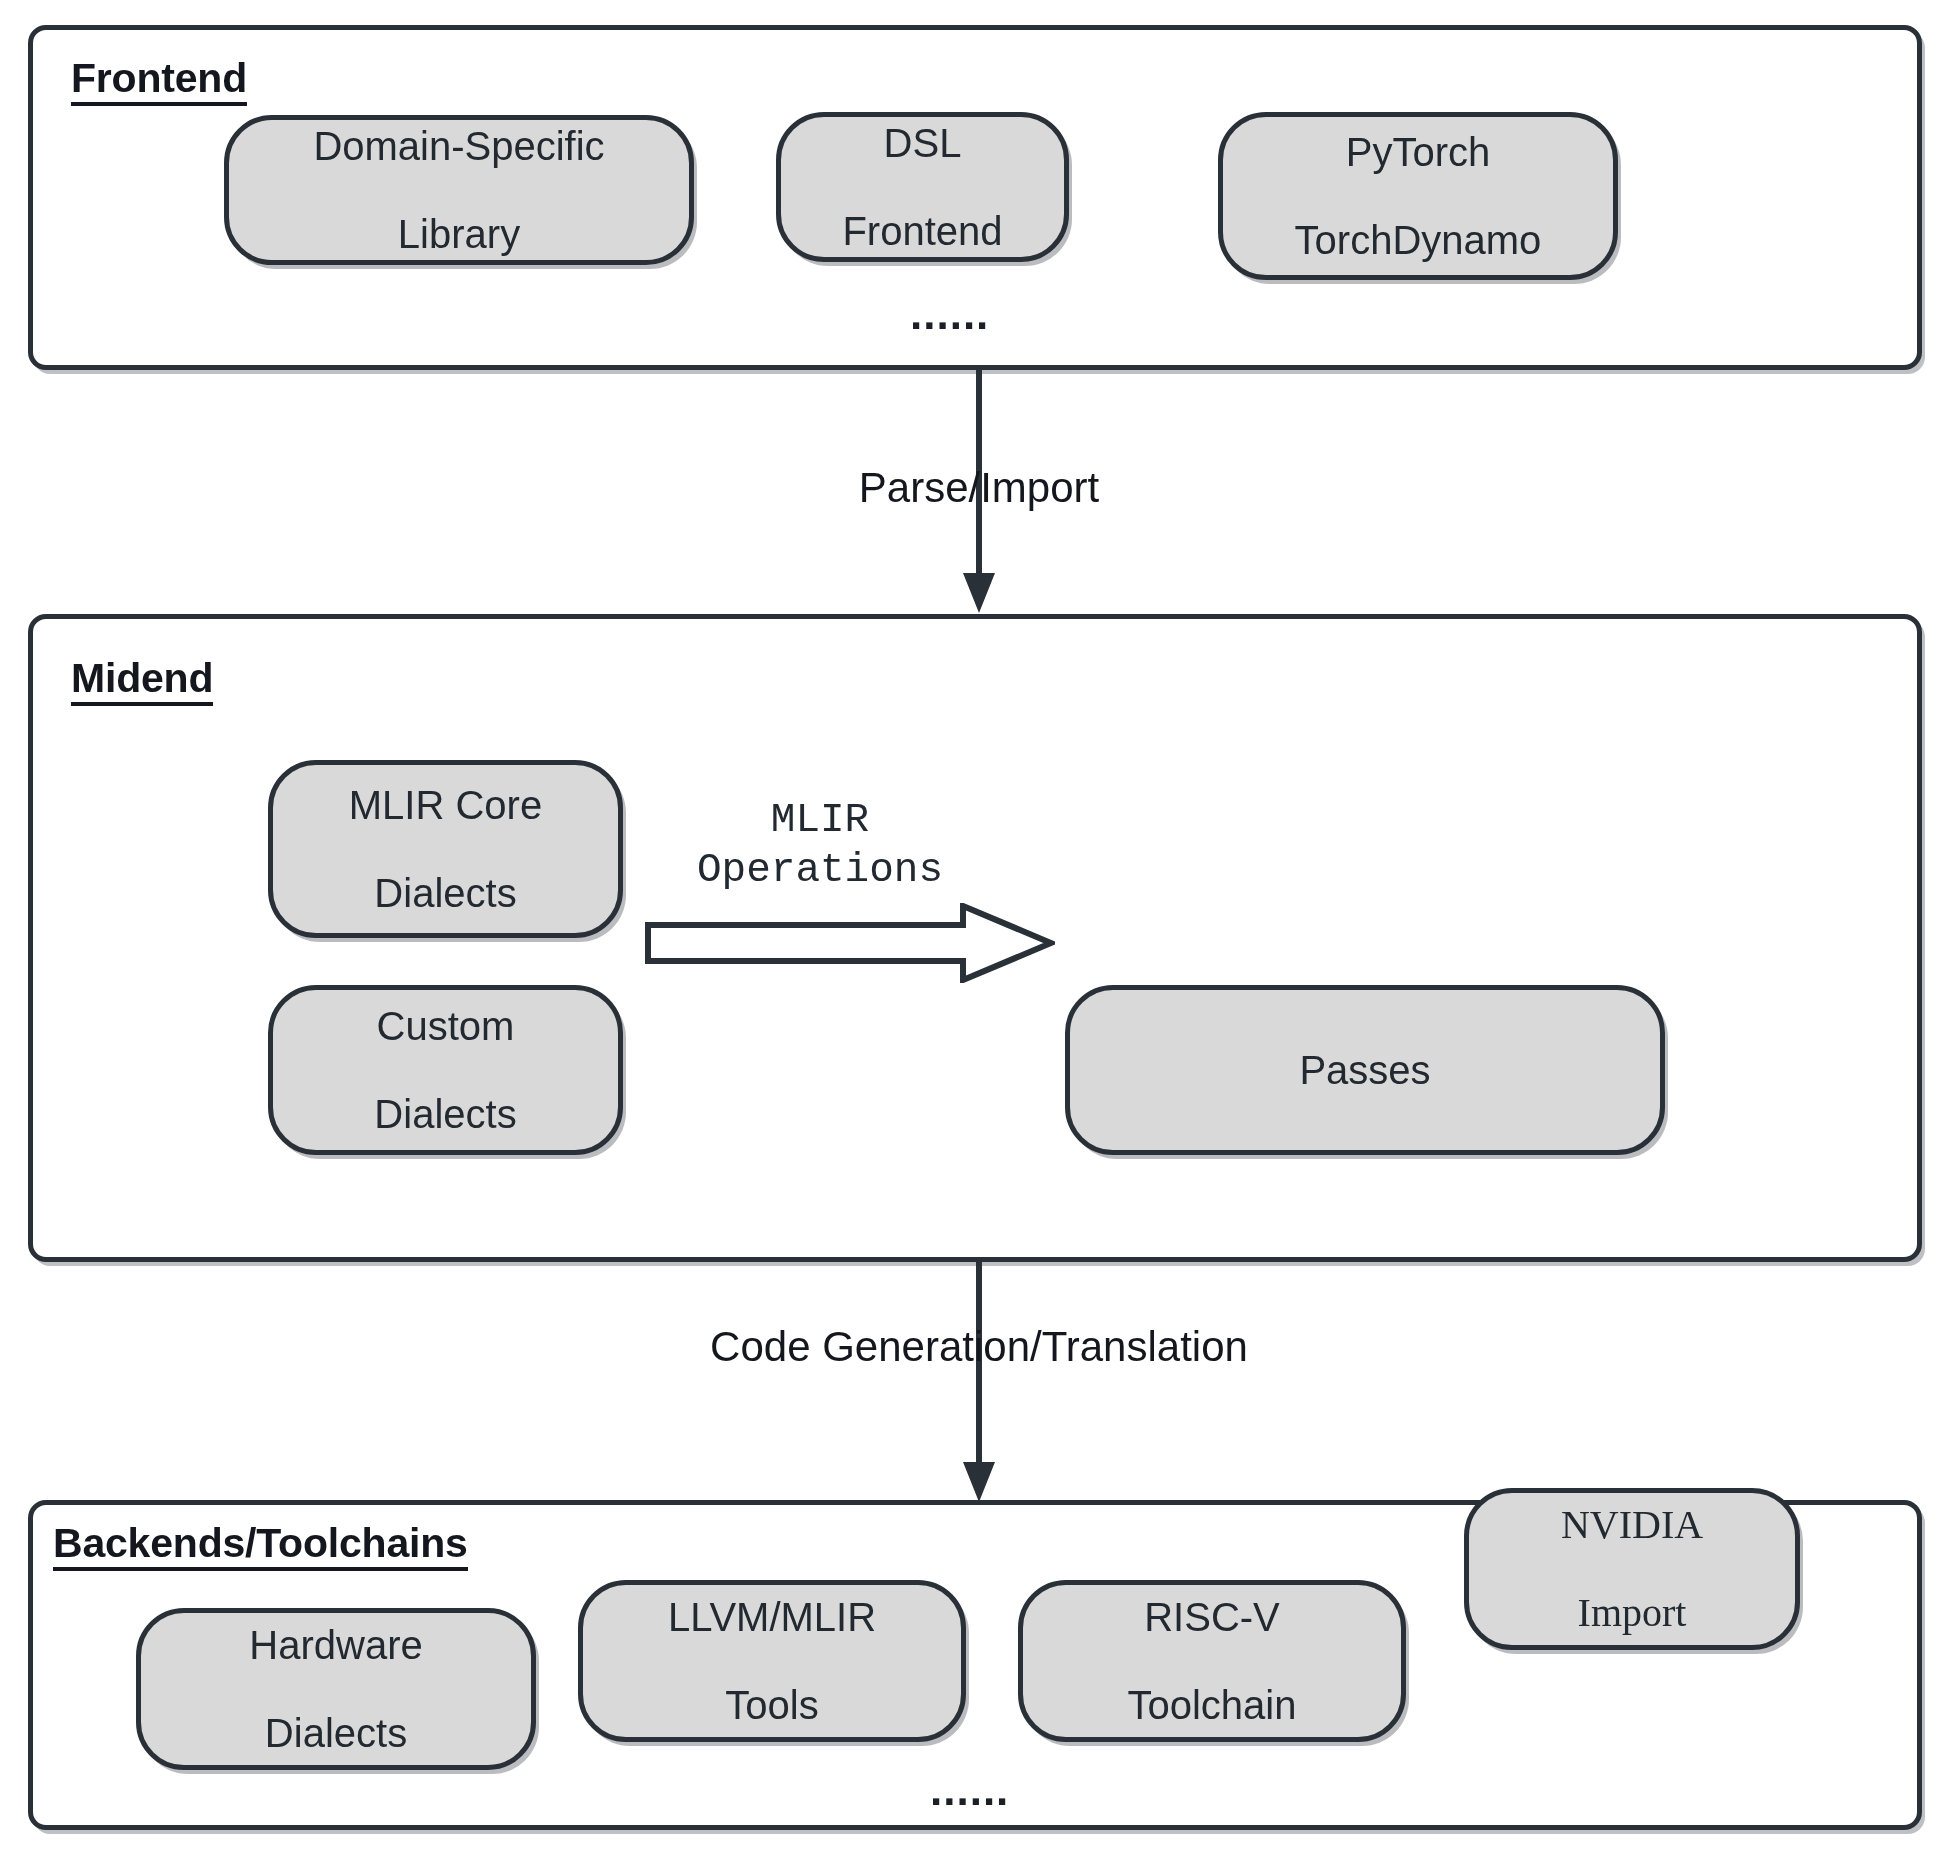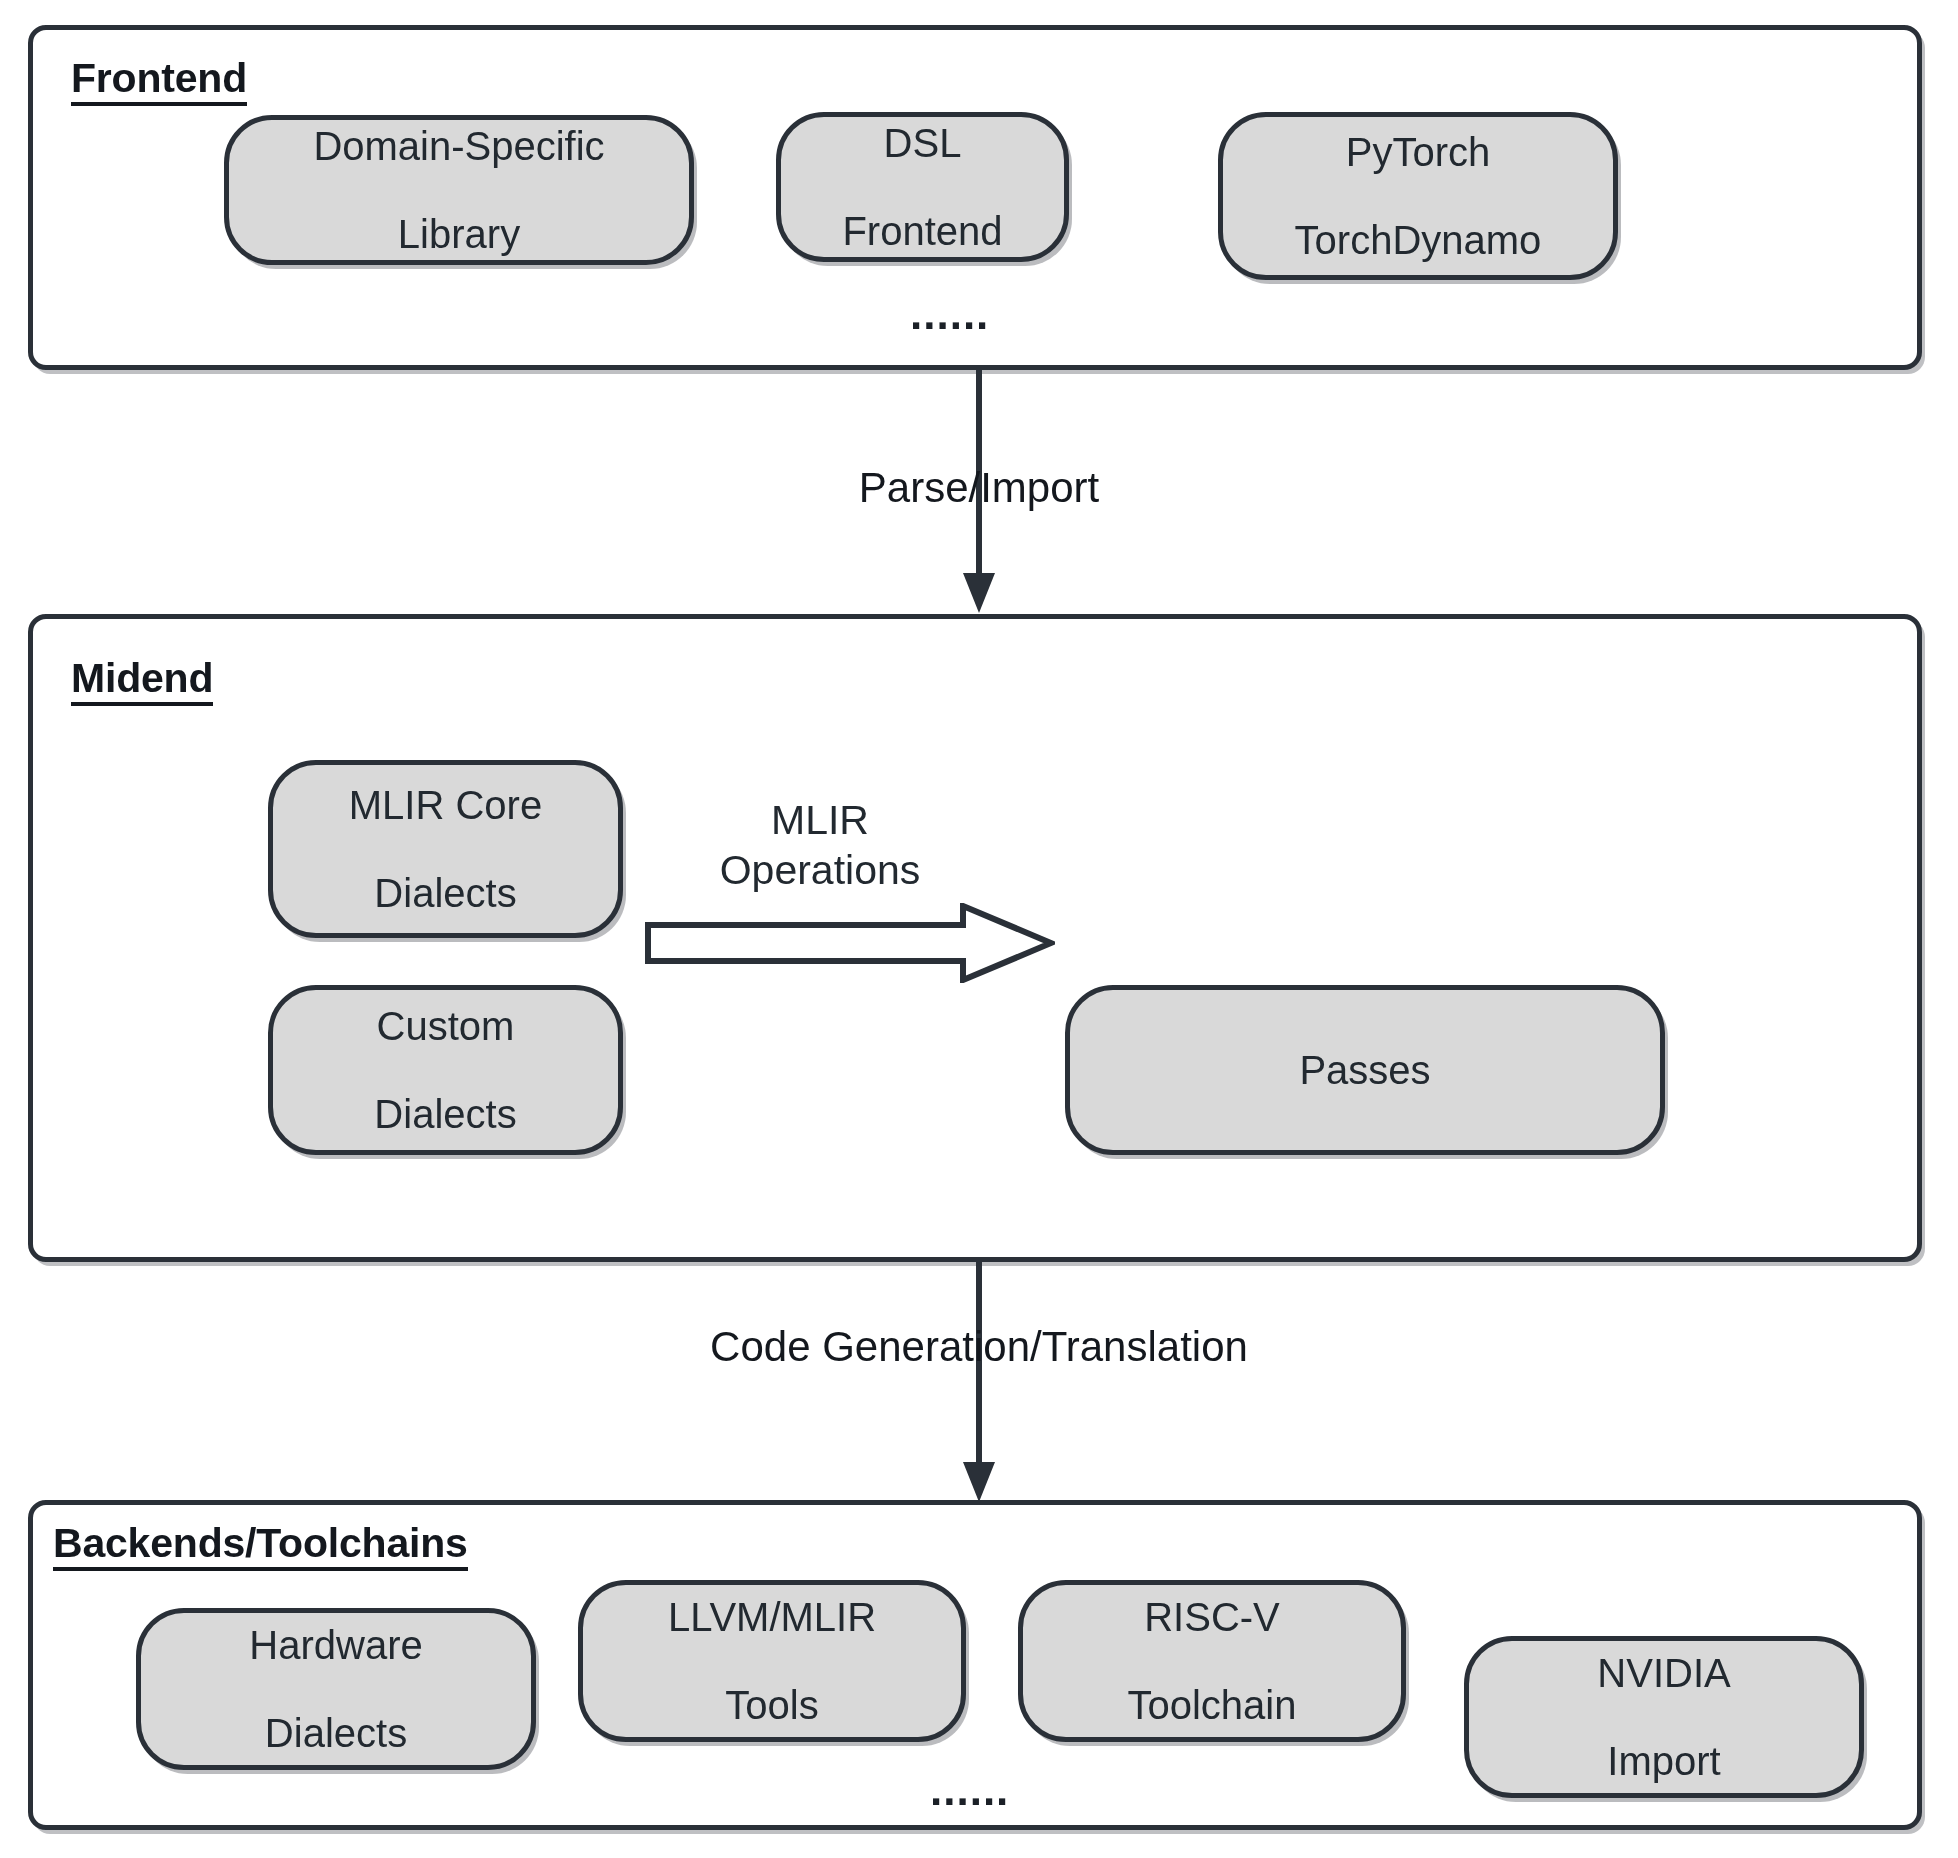--- a/index.html
+++ b/index.html
@@ -78,21 +78,21 @@
   
   #node-mlir-core        { left: 268px;  top: 760px;  width: 355px; height: 178px; }
   #node-custom-dialects  { left: 268px;  top: 985px;  width: 355px; height: 170px; }
   #node-auto-config      { left: 1065px; top: 760px;  width: 600px; height: 178px; }
   #node-opt-passes       { left: 1065px; top: 985px;  width: 600px; height: 170px; }
 
   
   #node-hardware-dialects { left: 136px;  top: 1608px; width: 400px; height: 162px; }
   #node-llvm-tools        { left: 578px;  top: 1580px; width: 388px; height: 162px; }
   #node-riscv             { left: 1018px; top: 1580px; width: 388px; height: 162px; }
-  #node-nvidia            { left: 1464px; top: 1636px; width: 400px; height: 162px; }
+  #node-nvidia            { left: 1464px; top: 1488px; width: 336px; height: 162px; font-family: Liberation Serif, serif; }
 
   
   .ellipsis {
     position: absolute;
     font-size: 44px;
     font-weight: bold;
     letter-spacing: 1px;
     color: #1b2027;
     line-height: 1;
     white-space: nowrap;
@@ -130,20 +130,21 @@
   #label-mlir-ops {
     position: absolute;
     left: 820px;
     top: 795px;
     transform: translateX(-50%);
     text-align: center;
     font-size: 41px;
     line-height: 1.22;
     color: #222930;
     white-space: nowrap;
+    font-family: Liberation Mono, monospace;
   }
 </style>
 </head>
 <body>
 
 <div id="canvas">
 
   <div class="section" id="section-frontend">
     <div class="section-title" id="title-frontend">Frontend</div>
   </div>

